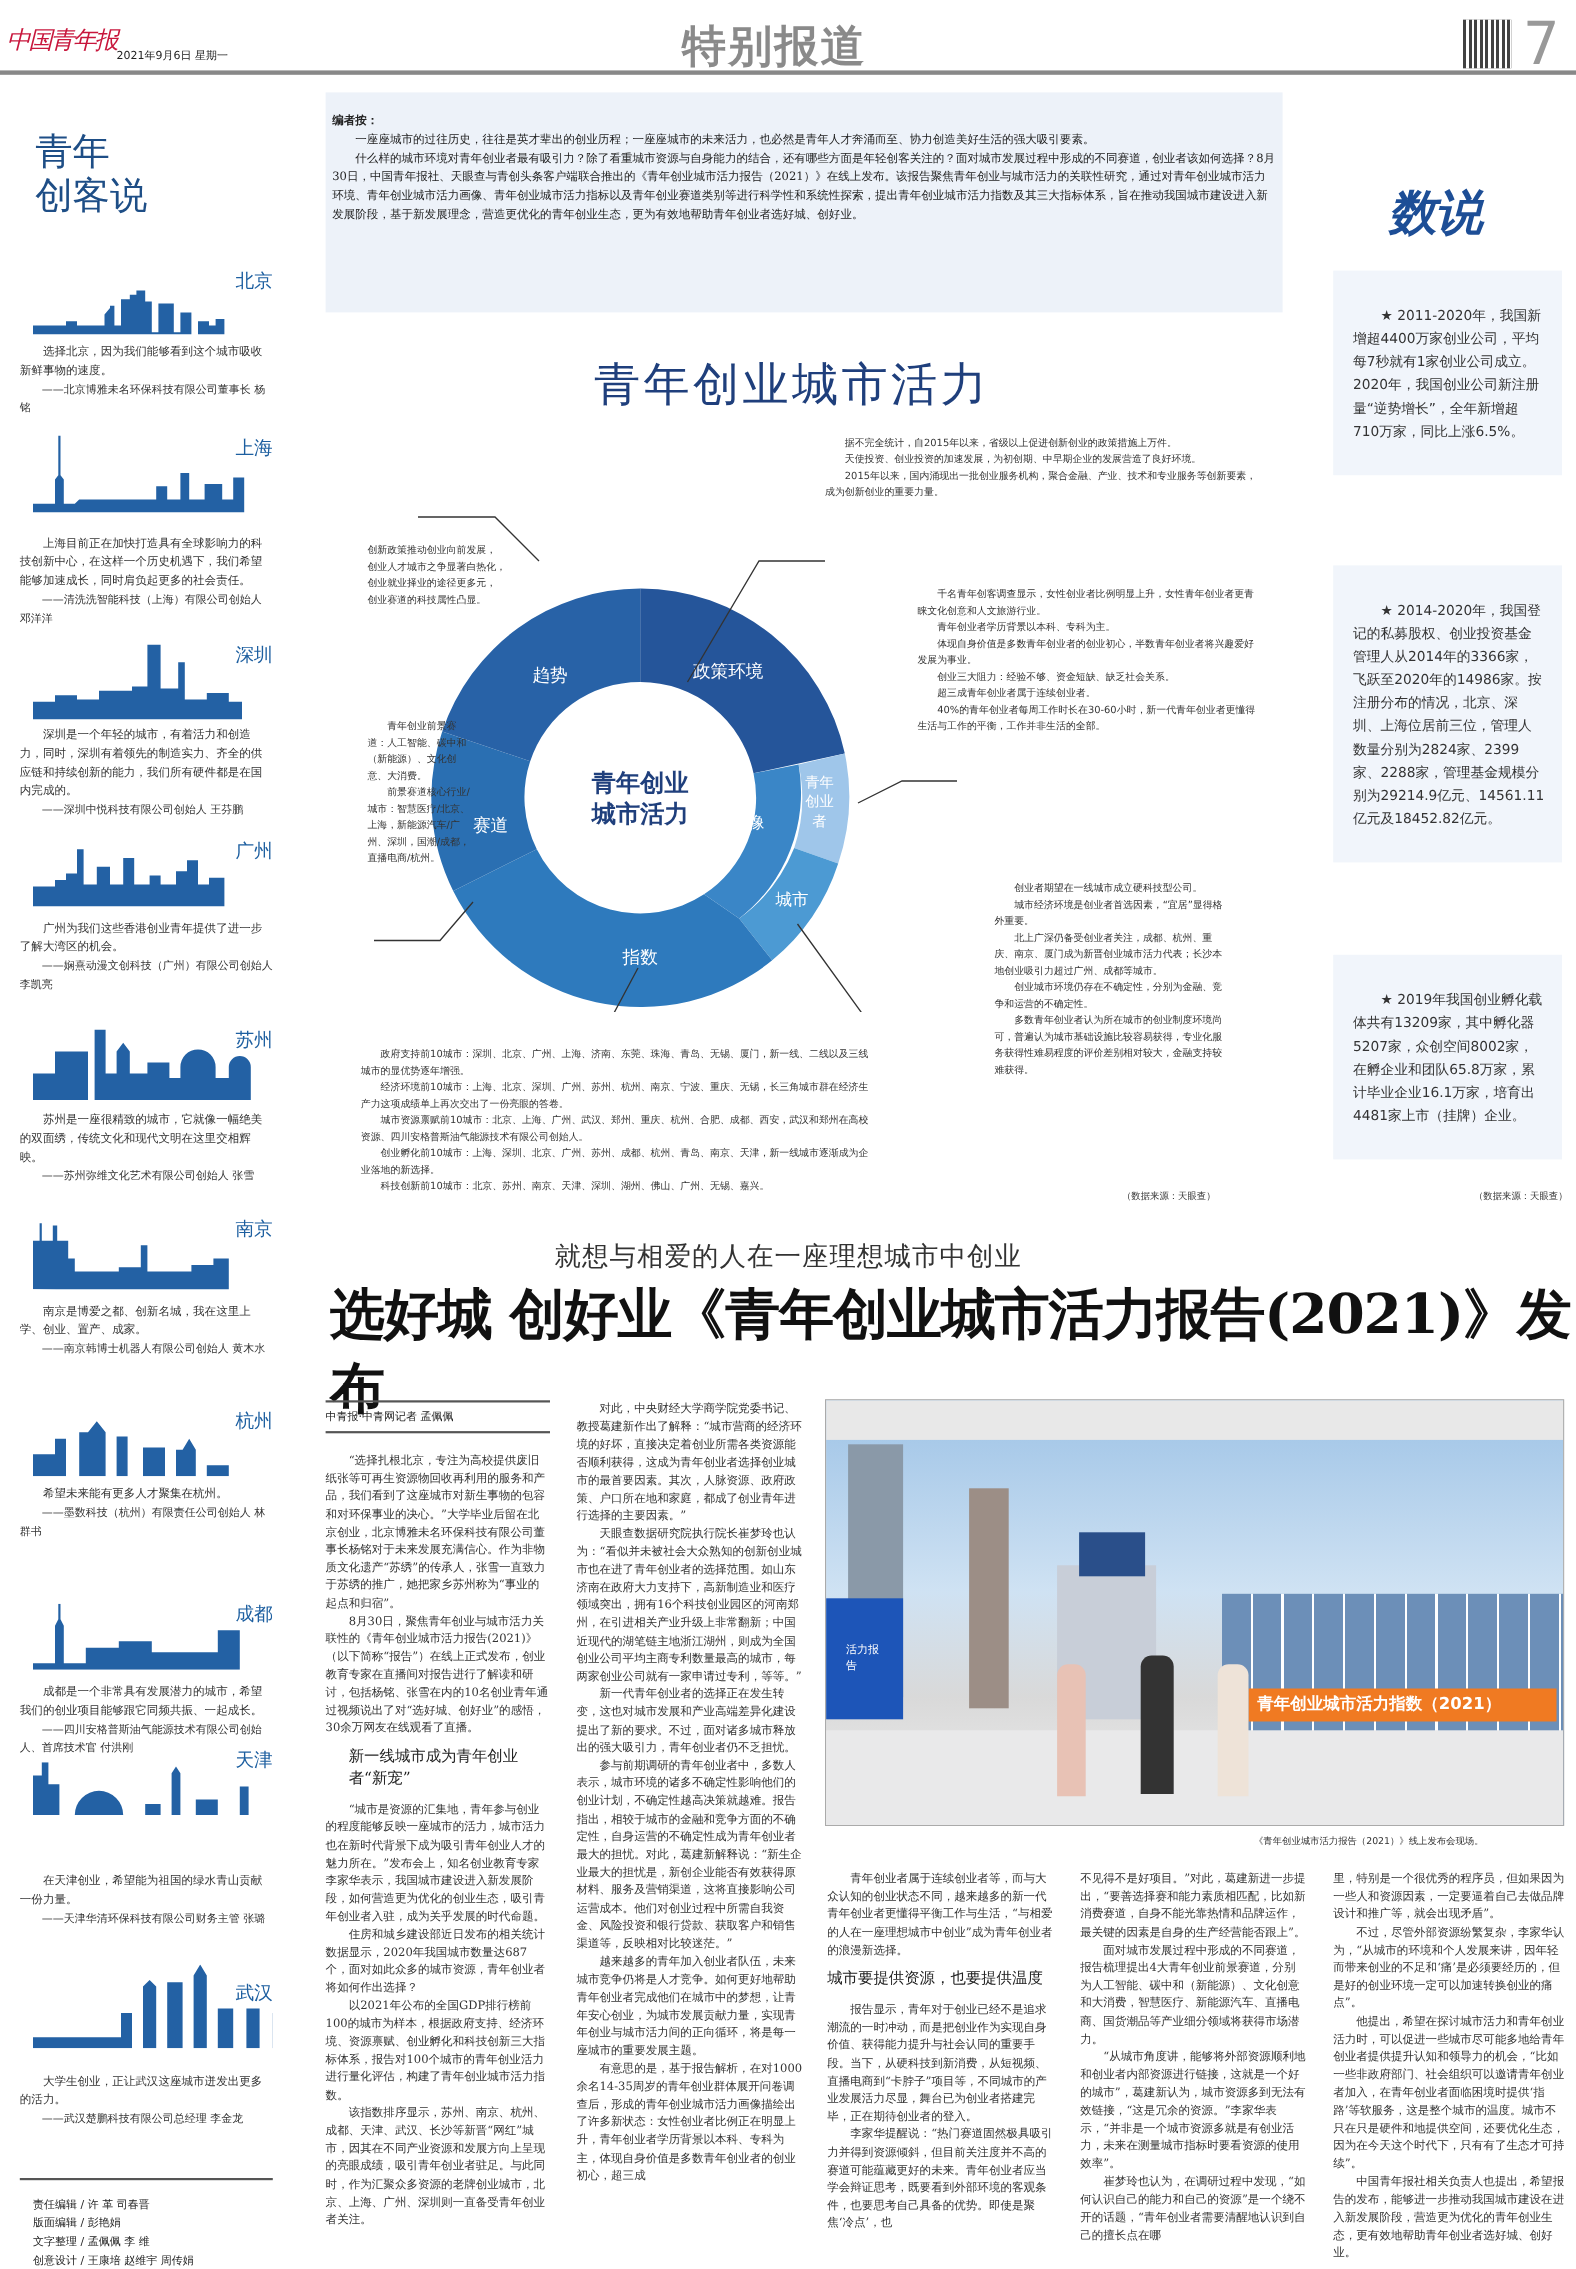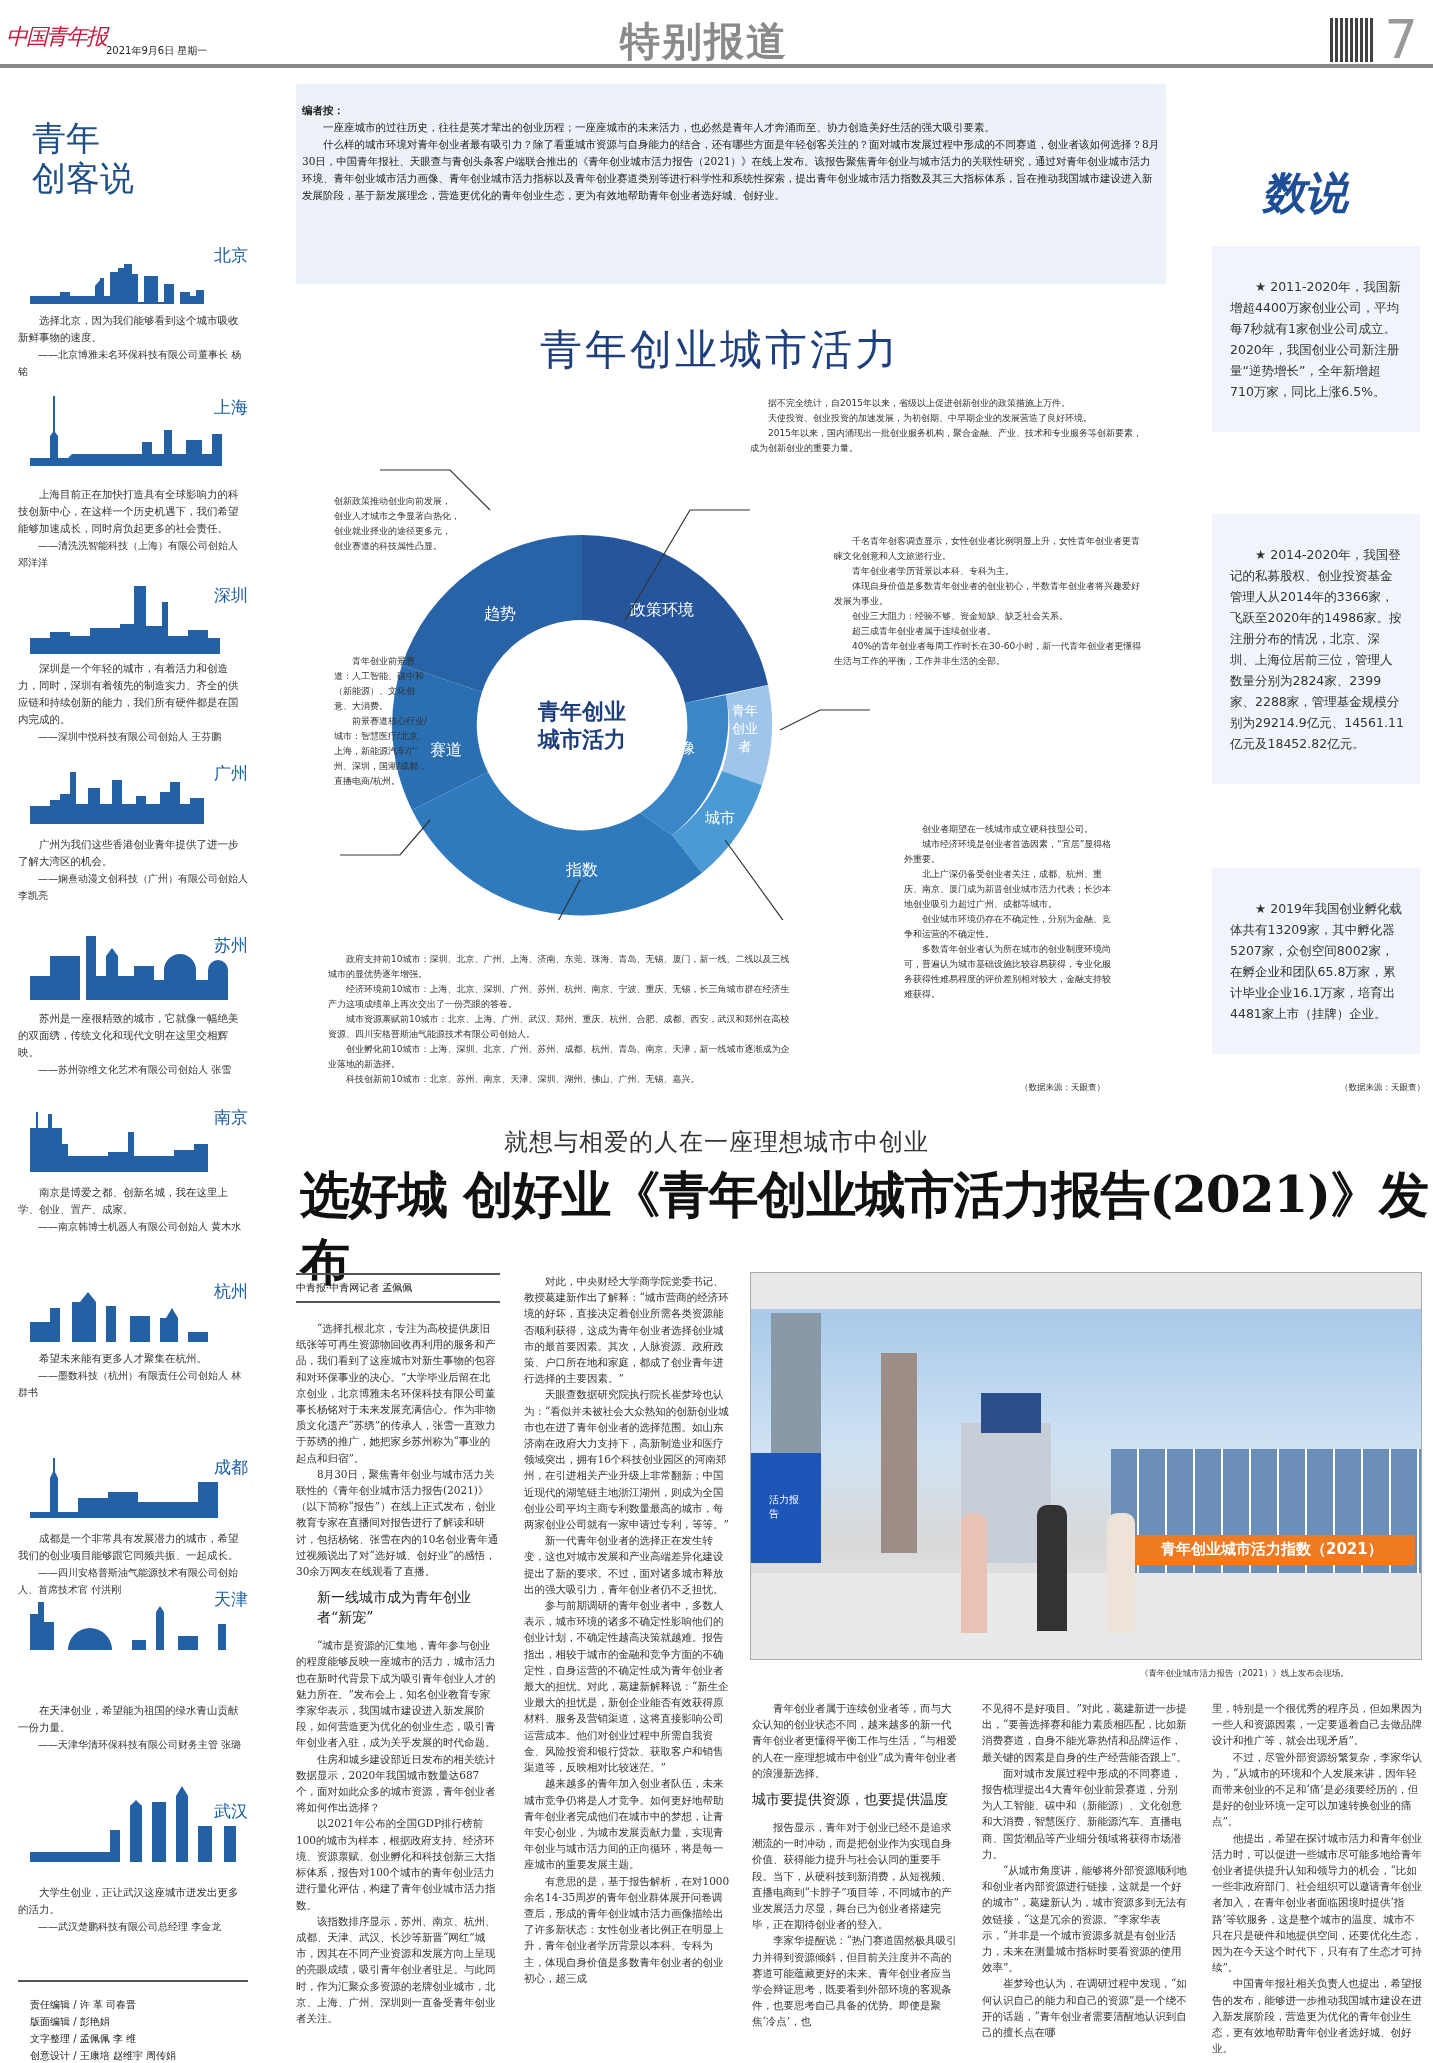--- a/index.html
+++ b/index.html
@@ -232,21 +232,21 @@
   <p>青年创业者学历背景以本科、专科为主。</p>
   <p>体现自身价值是多数青年创业者的创业初心，半数青年创业者将兴趣爱好发展为事业。</p>
   <p>创业三大阻力：经验不够、资金短缺、缺乏社会关系。</p>
   <p>超三成青年创业者属于连续创业者。</p>
   <p>40%的青年创业者每周工作时长在30-60小时，新一代青年创业者更懂得生活与工作的平衡，工作并非生活的全部。</p>
 </div>
 <div class="abs note" style="left:334px;top:654px;width:96px">
   <p>青年创业前景赛道：人工智能、碳中和（新能源）、文化创意、大消费。</p>
   <p>前景赛道核心行业/城市：智慧医疗/北京、上海，新能源汽车/广州、深圳，国潮/成都，直播电商/杭州。</p>
 </div>
-<div class="abs note" style="left:904px;top:822px;width:210px">
+<div class="abs note" style="left:904px;top:801px;width:210px">
   <p>创业者期望在一线城市成立硬科技型公司。</p>
   <p>城市经济环境是创业者首选因素，“宜居”显得格外重要。</p>
   <p>北上广深仍备受创业者关注，成都、杭州、重庆、南京、厦门成为新晋创业城市活力代表；长沙本地创业吸引力超过广州、成都等城市。</p>
   <p>创业城市环境仍存在不确定性，分别为金融、竞争和运营的不确定性。</p>
   <p>多数青年创业者认为所在城市的创业制度环境尚可，普遍认为城市基础设施比较容易获得，专业化服务获得性难易程度的评价差别相对较大，金融支持较难获得。</p>
 </div>
 <div class="abs note" style="left:328px;top:952px;width:470px">
   <p>政府支持前10城市：深圳、北京、广州、上海、济南、东莞、珠海、青岛、无锡、厦门，新一线、二线以及三线城市的显优势逐年增强。</p>
   <p>经济环境前10城市：上海、北京、深圳、广州、苏州、杭州、南京、宁波、重庆、无锡，长三角城市群在经济生产力这项成绩单上再次交出了一份亮眼的答卷。</p>
   <p>城市资源禀赋前10城市：北京、上海、广州、武汉、郑州、重庆、杭州、合肥、成都、西安，武汉和郑州在高校资源、四川安格普斯油气能源技术有限公司创始人。</p>
@@ -290,21 +290,21 @@
 </div>
 
 <div class="abs photo">
   <div class="abs" style="left:0;top:0;width:100%;height:36px;background:#e8e8e8"></div>
   <div class="abs" style="left:20px;top:40px;width:50px;height:230px;background:#8a99a8"></div>
   <div class="abs" style="left:130px;top:80px;width:36px;height:200px;background:#9c8e86"></div>
   <div class="abs" style="left:210px;top:150px;width:90px;height:140px;background:#c8ced8"></div>
   <div class="abs" style="left:230px;top:120px;width:60px;height:40px;background:#2a4f8a"></div>
   <div class="abs" style="left:0;top:180px;width:70px;height:110px;background:#1d55b8;color:#fff;font-size:10px;padding:40px 18px"><span>活力报告</span></div>
   <div class="abs" style="left:360px;top:176px;width:312px;height:210px;background:repeating-linear-gradient(90deg,#6c8fb8 0 26px,#fff 26px 28px),#6c8fb8"></div>
-  <div class="abs" style="left:384px;top:262px;width:280px;height:30px;background:#f07a22;color:#fff;font-size:15px;font-weight:bold;padding:5px 26px">青年创业城市活力指数（2021）</div>
+  <div class="abs" style="left:384px;top:262px;width:280px;height:30px;background:#f07a22;color:#fff;font-size:15px;font-weight:bold;padding:5px 8px">青年创业城市活力指数（2021）</div>
   <div class="abs" style="left:0;top:300px;width:100%;height:88px;background:#e9e9ea"></div>
   <div class="abs" style="left:210px;top:240px;width:26px;height:120px;background:#e8c2b5;border-radius:10px 10px 0 0"></div>
   <div class="abs" style="left:286px;top:232px;width:30px;height:126px;background:#333;border-radius:10px 10px 0 0"></div>
   <div class="abs" style="left:356px;top:240px;width:28px;height:120px;background:#eee3d8;border-radius:10px 10px 0 0"></div>
 </div>
 <div class="abs caption">《青年创业城市活力报告（2021）》线上发布会现场。</div>
 
 <div class="abs col" style="left:752px;top:1700px;width:206px">
   <p>青年创业者属于连续创业者等，而与大众认知的创业状态不同，越来越多的新一代青年创业者更懂得平衡工作与生活，“与相爱的人在一座理想城市中创业”成为青年创业者的浪漫新选择。</p>
   <div class="subhead" style="padding-left:0">城市要提供资源，也要提供温度</div>

